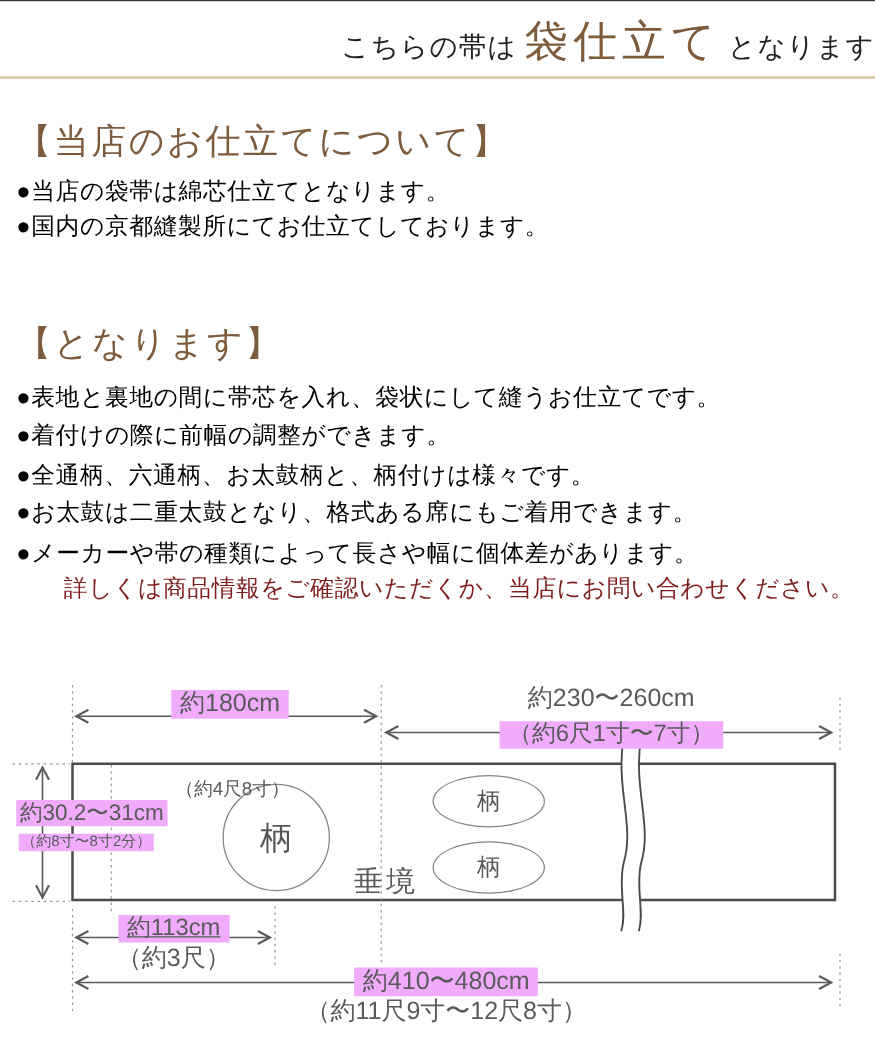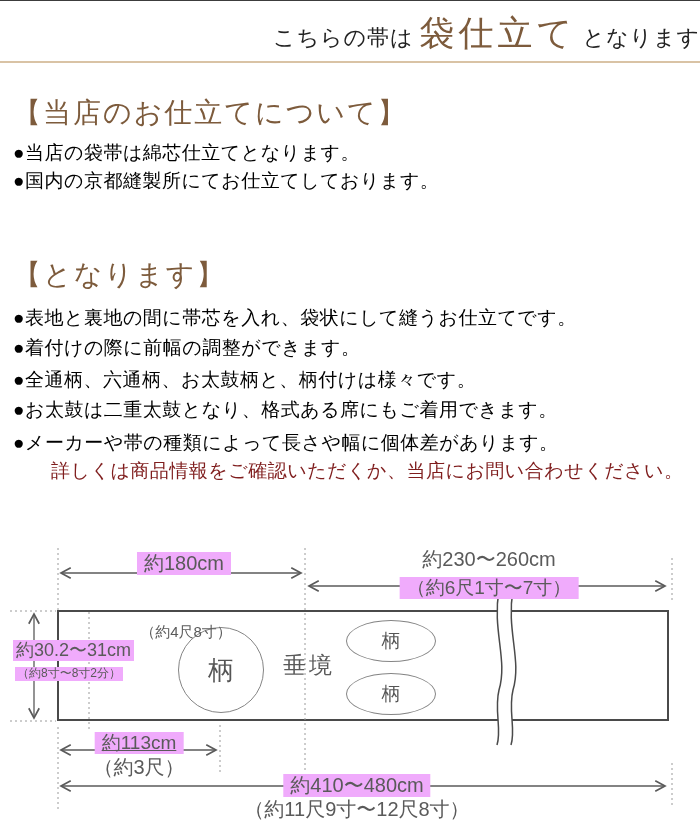--- a/index.html
+++ b/index.html
@@ -108,13 +108,13 @@
 
 <div class="dlabel bgw" style="left:13px;top:640px;font-size:18px;padding:0 3px;">約30.2〜31cm</div>
 <div class="dlabel bgw" style="left:15px;top:667px;font-size:12px;padding:0 2px;">（約8寸〜8寸2分）</div>
 
 <div class="dlabel center bgw" style="left:139px;top:732px;font-size:19px;text-decoration:underline;">約113cm</div>
 <div class="dlabel center" style="left:139px;top:756px;font-size:20px;">（約3尺）</div>
 
 <div class="dlabel center bgw" style="left:357px;top:774px;font-size:20px;">約410〜480cm</div>
 <div class="dlabel center" style="left:357px;top:798px;font-size:20px;">（約11尺9寸〜12尺8寸）</div>
 
-<div class="dlabel center" style="left:309px;top:652px;font-size:23px;letter-spacing:3px;">垂境</div>
+<div class="dlabel center" style="left:309px;top:692px;font-size:23px;letter-spacing:3px;">垂境</div>
 
 </body></html>

